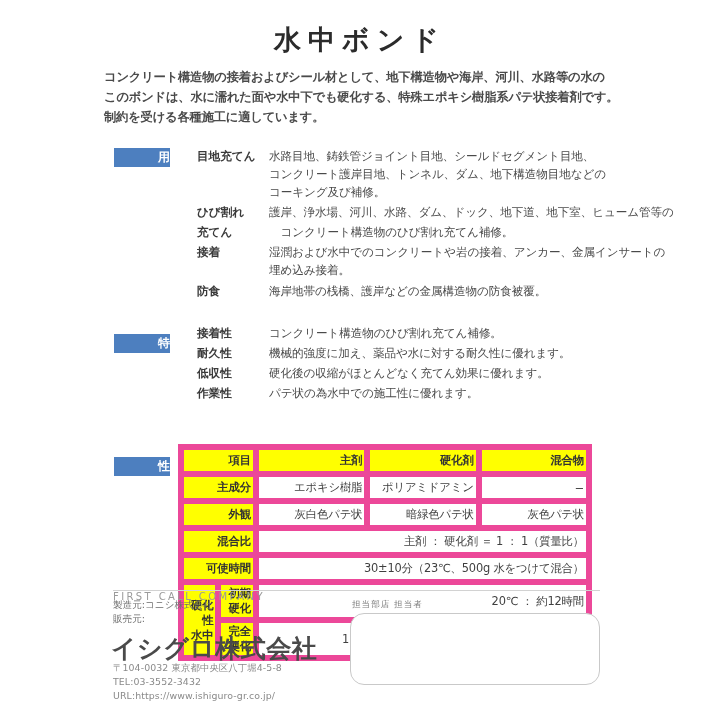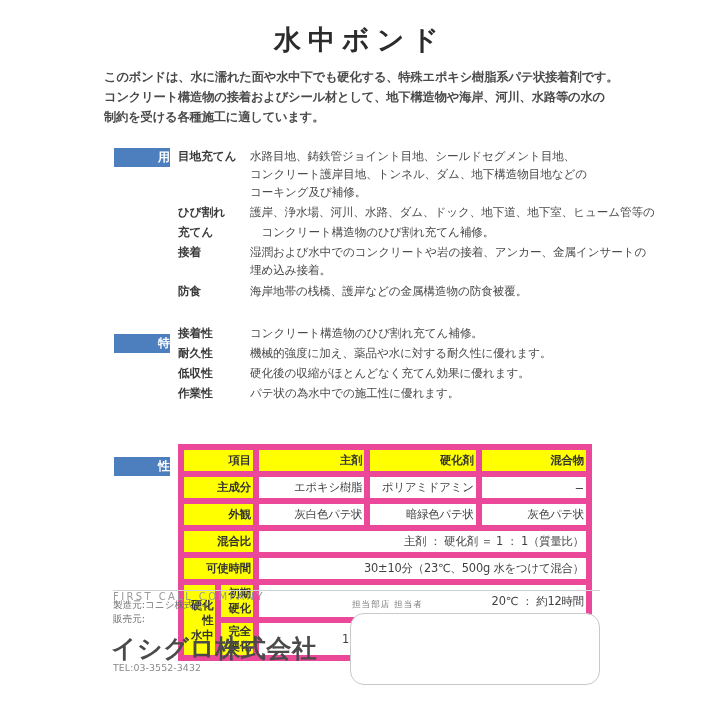--- a/index.html
+++ b/index.html
@@ -70,20 +70,21 @@
   .deflist {
     position: absolute;
     font-size: 11.6px;
     line-height: 1.56;
     color: #4a4a4a;
   }
   .defrow {
     display: flex;
     align-items: flex-start;
     margin-bottom: 2px;
+    margin-left: 19px;
   }
   .defterm {
     width: 72px;
     flex: 0 0 72px;
     font-weight: bold;
     color: #3a3a3a;
     white-space: nowrap;
   }
   .defbody {
     flex: 1;
@@ -187,22 +188,22 @@
   }
 </style>
 </head>
 <body>
 
 <div class="page">
 
   <div class="title">水中ボンド</div>
 
   <div class="intro">
+    <div>コンクリート構造物の接着およびシール材として、地下構造物や海岸、河川、水路等の水の</div>
     <div>このボンドは、水に濡れた面や水中下でも硬化する、特殊エポキシ樹脂系パテ状接着剤です。</div>
-    <div>コンクリート構造物の接着およびシール材として、地下構造物や海岸、河川、水路等の水の</div>
     <div>制約を受ける各種施工に適しています。</div>
   </div>
 
   <div class="badge" style="left:114px; top:148px;">用 途</div>
 
   <div class="deflist" style="left:178px; top:147px; width:428px;">
 
     <div class="defrow">
       <div class="defterm">目地充てん</div>
       <div class="defbody">
@@ -332,19 +333,21 @@
 
   <div class="mfr">
     <div>製造元:コニシ株式会社</div>
     <div>販売元:</div>
   </div>
 
   <div class="tagline">FIRST CALL COMPANY</div>
   <div class="company">イシグロ株式会社</div>
 
   <div class="address">
+    <div>〒104-0032 東京都中央区八丁堀4-5-8</div>
     <div>TEL:03-3552-3432</div>
+    <div>URL:https://www.ishiguro-gr.co.jp/</div>
   </div>
 
   <div class="stamp-label">担当部店 担当者</div>
   <div class="stamp-box"></div>
 
 </div>
 
 </body></html>

